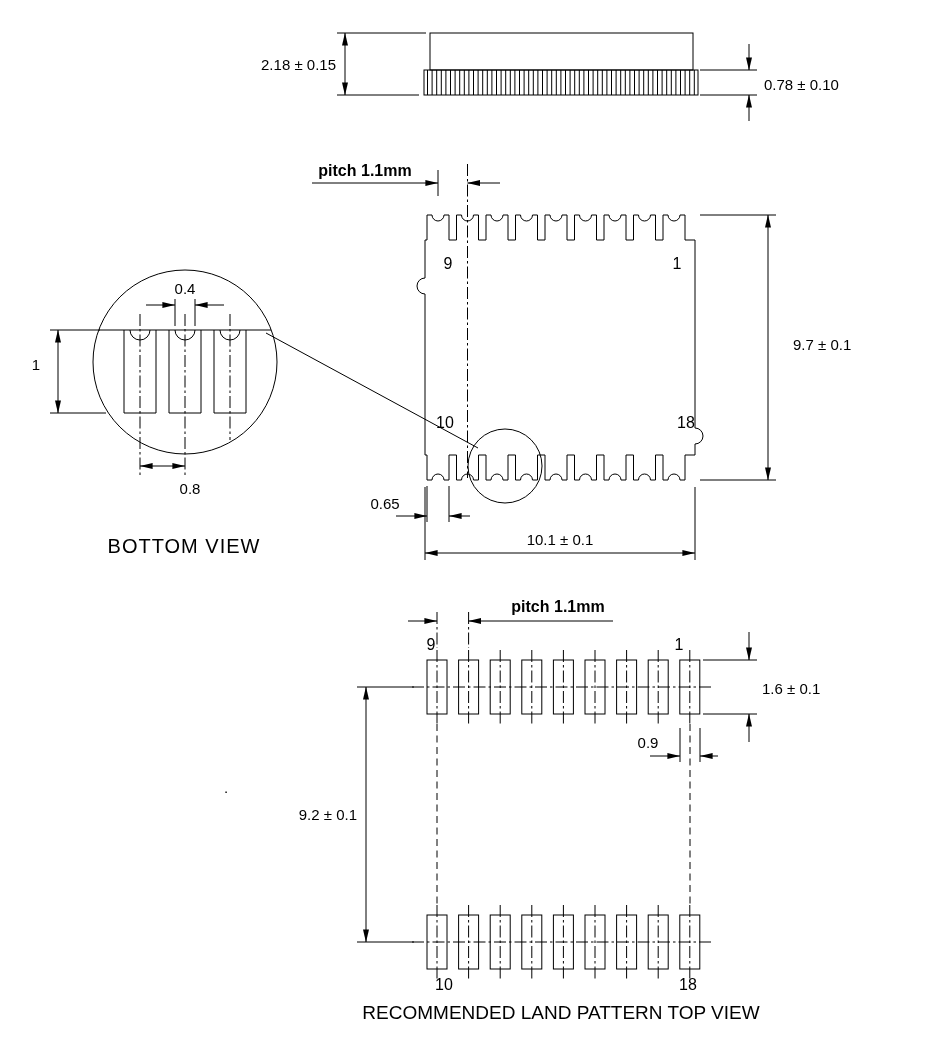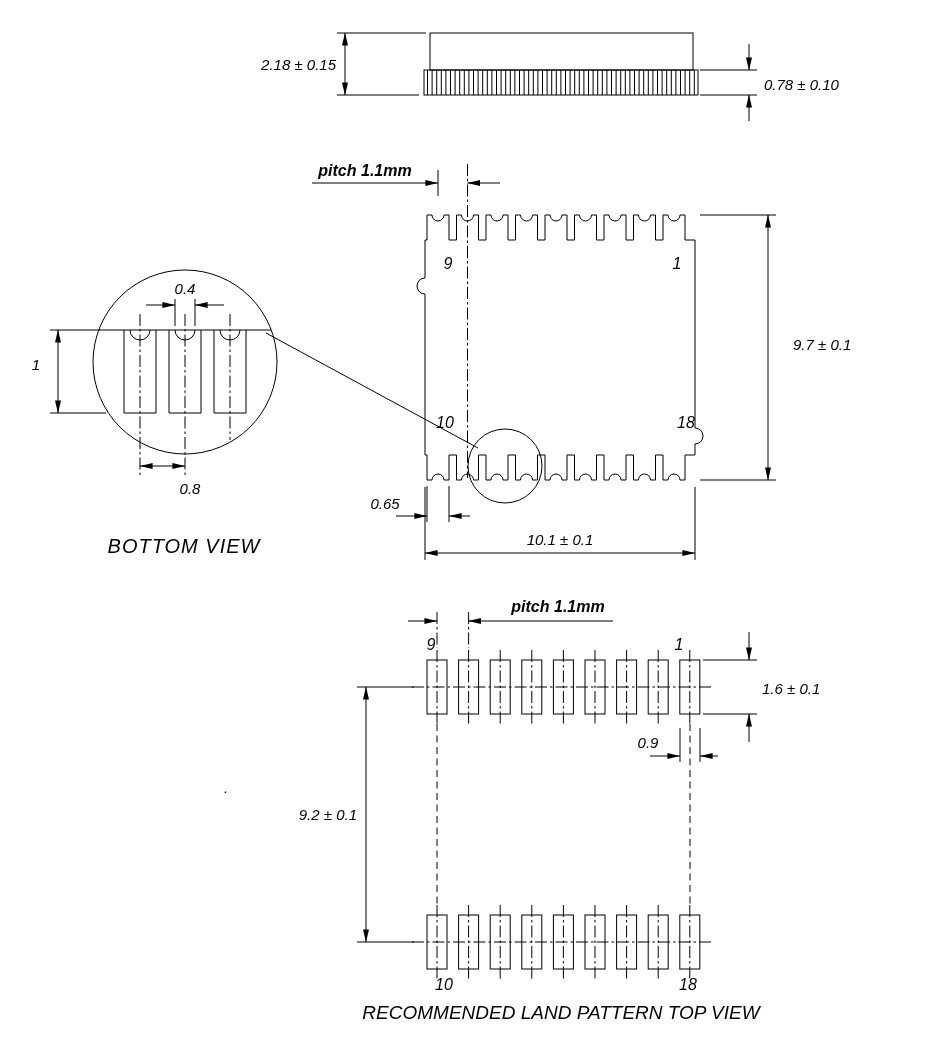--- a/index.html
+++ b/index.html
@@ -1,16 +1,16 @@
 <!DOCTYPE html>
 <html><head>
 <meta charset="utf-8">
 <style>
   html,body{margin:0;padding:0;background:#fff;}
-  .canvas{position:relative;width:945px;height:1042px;background:#ffffff;font-family:"Liberation Sans",sans-serif;font-style:italic;}
+  .canvas{position:relative;width:945px;height:1042px;background:#ffffff;font-family:"Liberation Sans",sans-serif;}
   #dwg line,#dwg path,#dwg rect,#dwg circle{fill:none;stroke:#000;stroke-width:1;}
   #dwg text{fill:#000;stroke:none;font-family:"Liberation Sans",sans-serif;font-size:15px;}
   #dwg text.pin{font-size:16px;}
   #dwg text.pitch{font-size:16px;font-weight:bold;}
   #dwg text.caption{font-size:20px;letter-spacing:1px;}
   #dwg text.caption2{font-size:19px;}
   .dashdot{stroke-dasharray:12 3 2.5 3;}
   .dashed{stroke-dasharray:7 4.5;}
   #arrow path{fill:#000;stroke:none;}
 </style>

